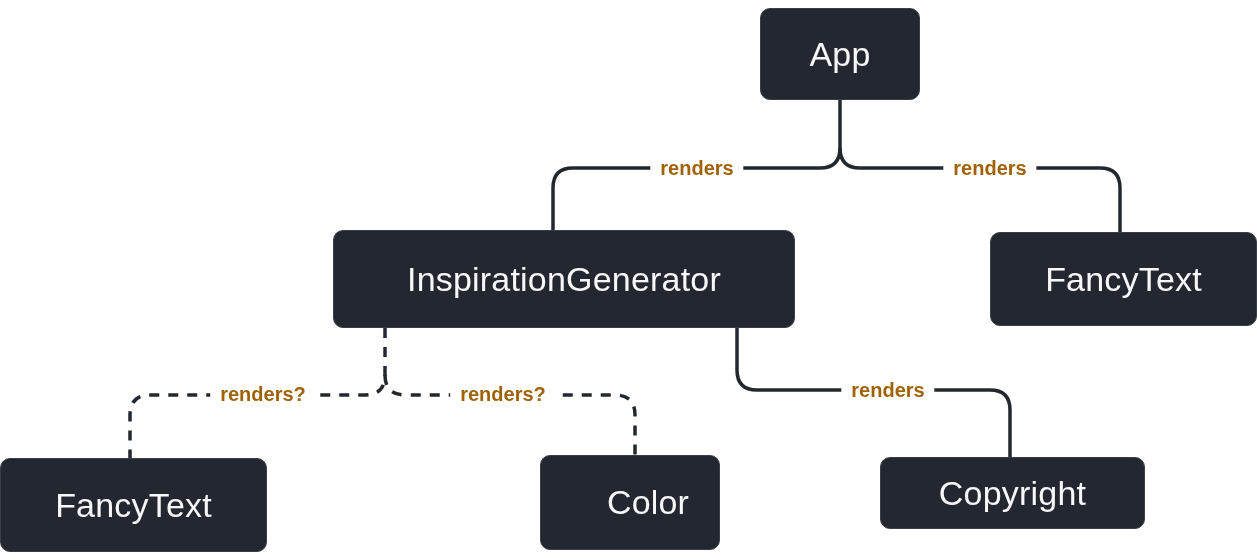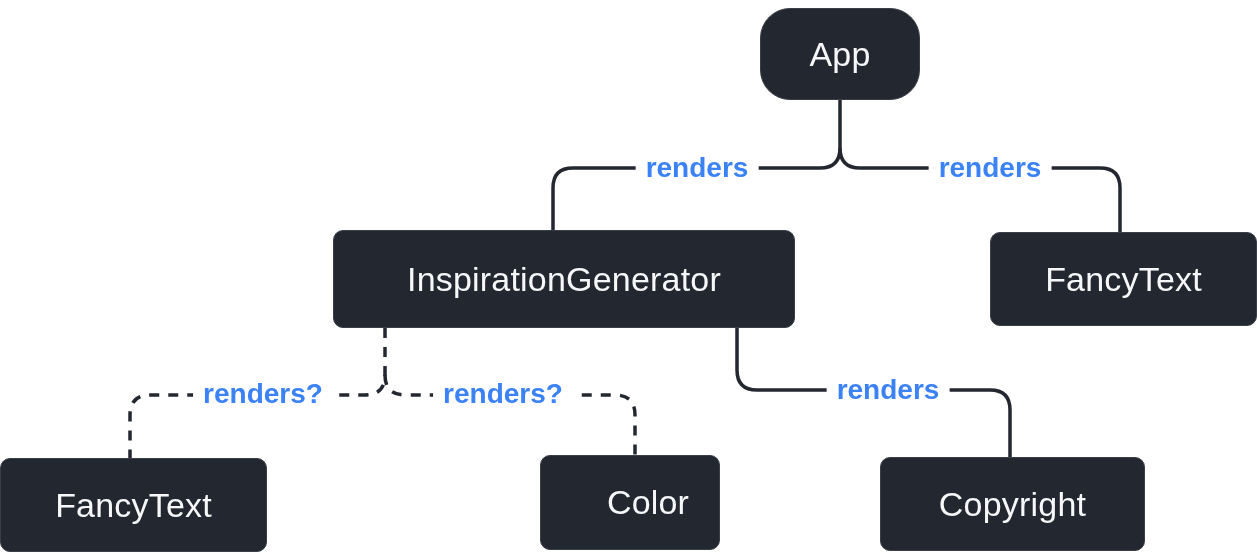--- a/index.html
+++ b/index.html
@@ -30,32 +30,32 @@
     border: 1px solid #3a3f47;
     border-radius: 10px;
     display: flex;
     align-items: center;
     justify-content: center;
     font-size: 34px;
     font-weight: 400;
     letter-spacing: 0.2px;
     white-space: nowrap;
   }
-  .node-app                { left: 760px;  top: 8px;   width: 160px; height: 92px; border-radius: 30px; }
+  .node-app                { left: 760px;  top: 8px;   width: 160px; height: 92px; }
   .node-inspiration        { left: 333px;  top: 230px; width: 462px; height: 98px; }
   .node-fancytext-top      { left: 990px;  top: 232px; width: 267px; height: 94px; }
   .node-fancytext-bottom   { left: 0px;    top: 458px; width: 267px; height: 94px; }
   .node-color              { left: 540px;  top: 455px; width: 180px; height: 95px; padding-left: 36px; }
-  .node-copyright          { left: 880px;  top: 457px; width: 265px; height: 94px; }
+  .node-copyright          { left: 880px;  top: 457px; width: 265px; height: 72px; }
   .edge-label {
     position: absolute;
     transform: translate(-50%, -50%);
     background: #ffffff;
-    color: #3b82f6;
-    font-size: 28px;
+    color: #a16207;
+    font-size: 20px;
     font-weight: 700;
     padding: 0 10px;
     white-space: nowrap;
     line-height: 1.1;
   }
   .lbl-renders-left   { left: 697px;  top: 168px; }
   .lbl-renders-right  { left: 990px;  top: 168px; }
   .lbl-rendersq-left  { left: 263px;  top: 394px; }
   .lbl-rendersq-right { left: 503px;  top: 394px; }
   .lbl-renders-bottom { left: 888px;  top: 390px; }

